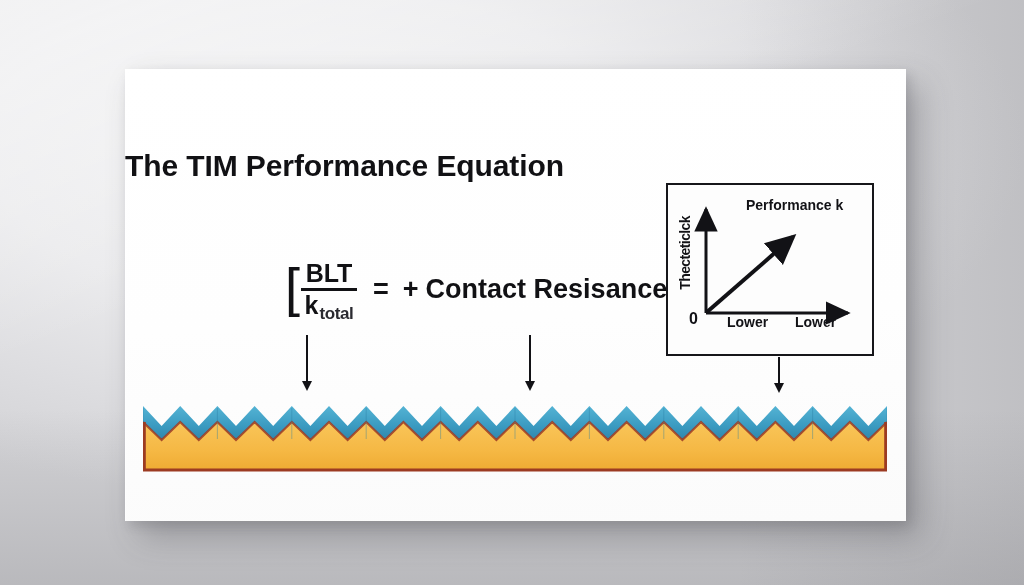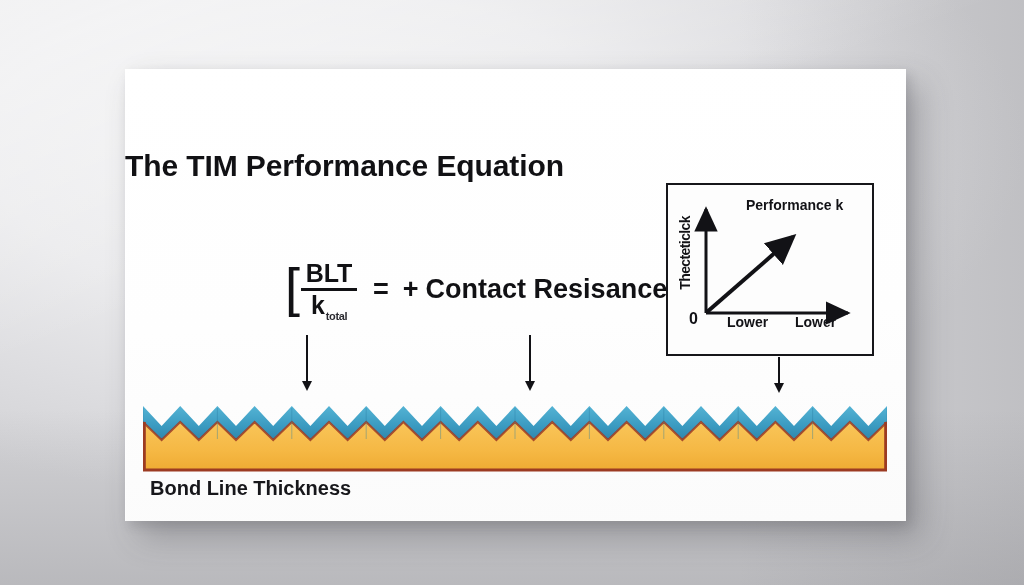--- a/index.html
+++ b/index.html
@@ -105,21 +105,21 @@
     background: #111114;
   }
   .eq-den {
     font-size: 25px;
     font-weight: bold;
     padding-top: 2px;
     display: inline-flex;
     align-items: flex-end;
   }
   .eq-sub {
-    font-size: 11px;
+    font-size: 17px;
     font-weight: bold;
     letter-spacing: -0.4px;
     padding-left: 1px;
     position: relative;
     top: 4px;
     color: #2a2a30;
     filter: blur(0.35px);
     text-align: center;
   }
   .eq-op {
@@ -315,15 +315,14 @@
           <line x1="372.00" y1="8.00" x2="372.00" y2="39.00" stroke="#2a7ea3" stroke-width="0.9" stroke-opacity="0.45"></line>
           <line x1="446.40" y1="8.00" x2="446.40" y2="39.00" stroke="#2a7ea3" stroke-width="0.9" stroke-opacity="0.45"></line>
           <line x1="520.80" y1="8.00" x2="520.80" y2="39.00" stroke="#2a7ea3" stroke-width="0.9" stroke-opacity="0.45"></line>
           <line x1="595.20" y1="8.00" x2="595.20" y2="39.00" stroke="#2a7ea3" stroke-width="0.9" stroke-opacity="0.45"></line>
           <line x1="669.60" y1="8.00" x2="669.60" y2="39.00" stroke="#2a7ea3" stroke-width="0.9" stroke-opacity="0.45"></line>
           <line x1="744.00" y1="8.00" x2="744.00" y2="39.00" stroke="#2a7ea3" stroke-width="0.9" stroke-opacity="0.45"></line>
           <path d="M1.4,22.00 L1.4,70 L742.6,70 L742.6,22.00" fill="none" stroke="#9c3b22" stroke-width="2.8"></path>
         </svg>
     </div>
 
-    <div id="blt-caption">Bond Line Thickness</div>
   </div>
 </div>
 
 </body></html>

